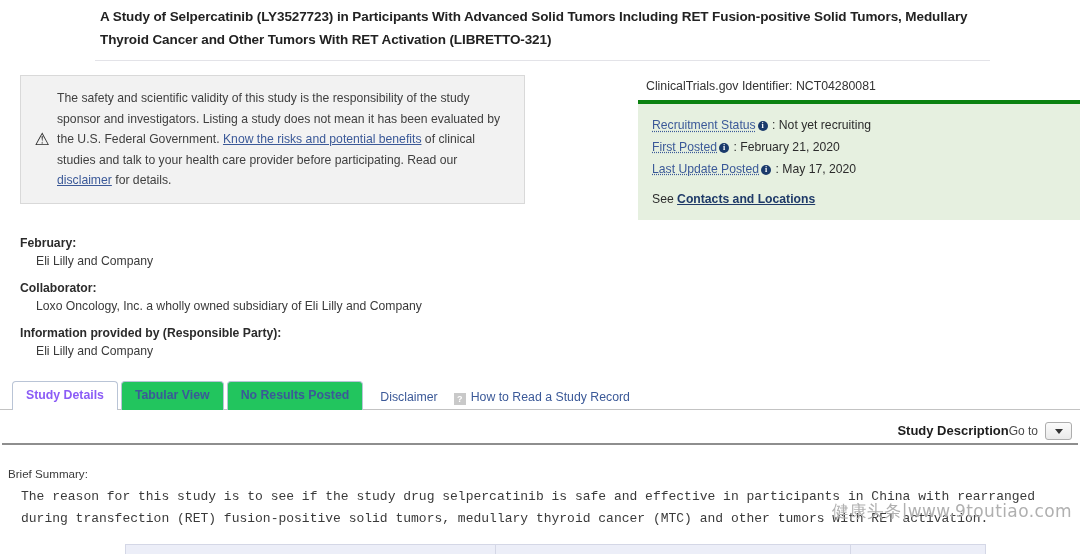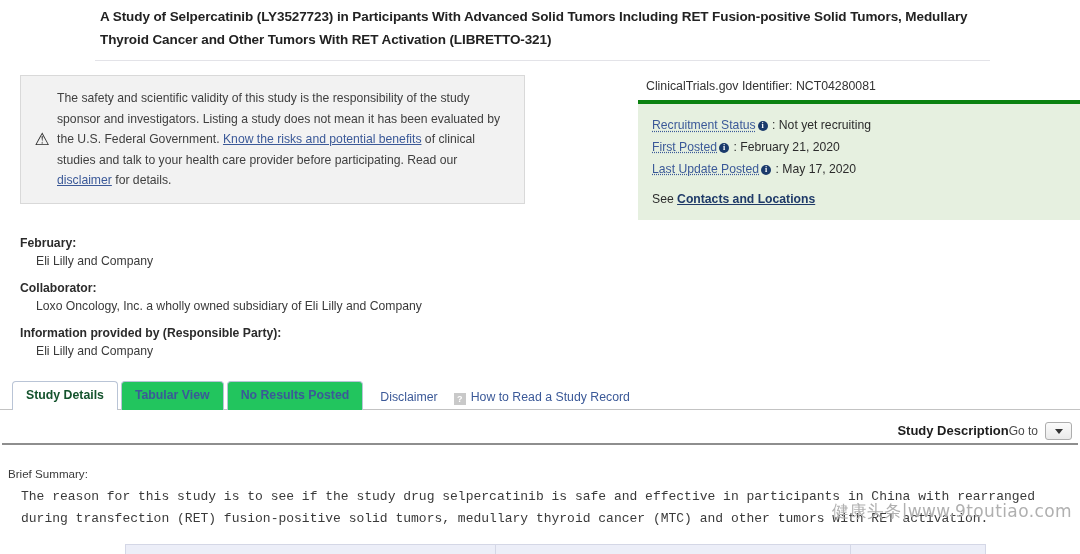--- a/index.html
+++ b/index.html
@@ -170,21 +170,21 @@
     color: #3b5998;
     background: #22c55e;
     margin-right: 3px;
     cursor: pointer;
     position: relative;
     z-index: 1;
     line-height: 1.25;
   }
   .tab.active {
     background: #ffffff;
-    color: #14532d;
+    color: #8b5cf6;
     z-index: 3;
   }
   .tab-links {
     display: flex;
     align-items: center;
     padding-bottom: 5px;
     margin-left: 14px;
   }
   .tab-link {
     font-size: 12.3px;

